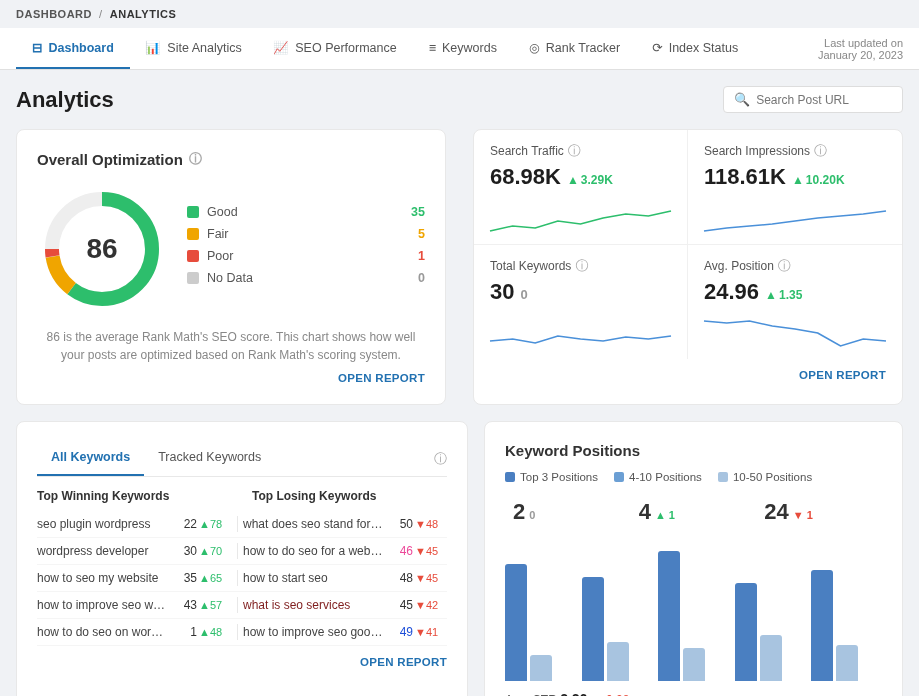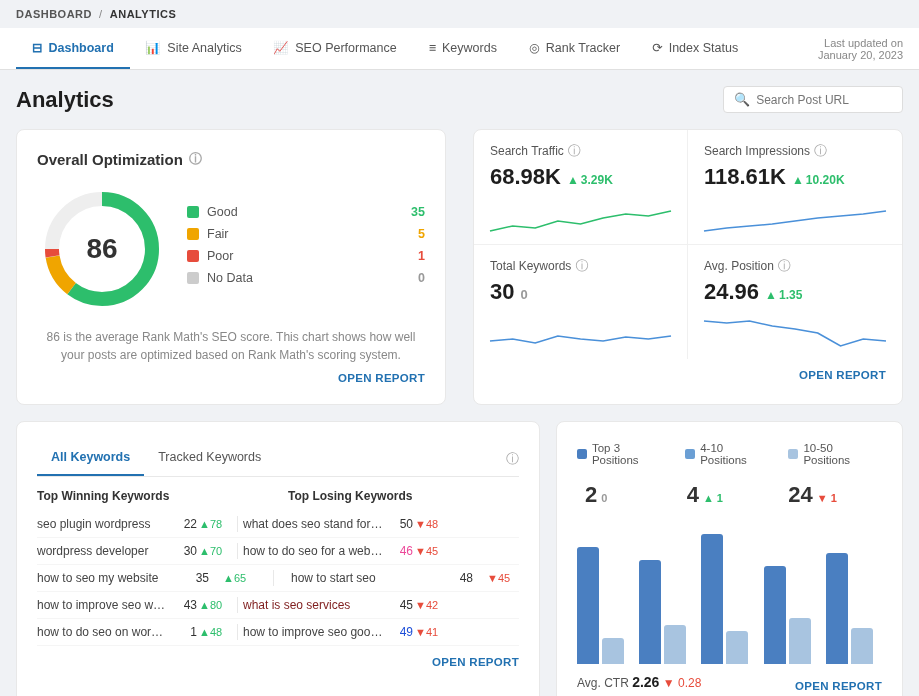--- a/index.html
+++ b/index.html
@@ -298,52 +298,53 @@
     </div>
           <div style="display: grid; grid-template-columns: 130px 28px 32px 8px 140px 28px 32px; gap: 2px; padding: 5px 0px; border-bottom: 1px solid rgb(245, 245, 245); align-items: center; font-size: 12px;">
       <span style="color:#444;overflow:hidden;text-overflow:ellipsis;white-space:nowrap;">wordpress developer</span>
       <span style="color:#333;font-weight:500;text-align:right;">30</span>
       <span style="color:#2dbe6c;font-size:11px;">▲70</span>
       <span style="border-left:1px solid #e8e8e8;height:16px;display:inline-block;margin:0 4px;"></span>
       <span style="color:#444;overflow:hidden;text-overflow:ellipsis;white-space:nowrap;">how to do seo for a website</span>
       <span style="color:#ec4899;font-weight:500;text-align:right;">46</span>
       <span style="color:#e74c3c;font-size:11px;">▼45</span>
     </div>
-          <div style="display: grid; grid-template-columns: 130px 28px 32px 8px 140px 28px 32px; gap: 14px; padding: 5px 0px; border-bottom: 1px solid rgb(245, 245, 245); align-items: center; font-size: 12px;">
+          <div style="display: grid; grid-template-columns: 130px 28px 32px 8px 140px 28px 32px; gap: 2px; padding: 5px 0px; border-bottom: 1px solid rgb(245, 245, 245); align-items: center; font-size: 12px;">
       <span style="color:#444;overflow:hidden;text-overflow:ellipsis;white-space:nowrap;">how to seo my website</span>
       <span style="color:#333;font-weight:500;text-align:right;">35</span>
       <span style="color:#2dbe6c;font-size:11px;">▲65</span>
       <span style="border-left:1px solid #e8e8e8;height:16px;display:inline-block;margin:0 4px;"></span>
       <span style="color:#444;overflow:hidden;text-overflow:ellipsis;white-space:nowrap;">how to start seo</span>
       <span style="color:#333;font-weight:500;text-align:right;">48</span>
       <span style="color:#e74c3c;font-size:11px;">▼45</span>
     </div>
           <div style="display: grid; grid-template-columns: 130px 28px 32px 8px 140px 28px 32px; gap: 2px; padding: 5px 0px; border-bottom: 1px solid rgb(245, 245, 245); align-items: center; font-size: 12px;">
       <span style="color:#444;overflow:hidden;text-overflow:ellipsis;white-space:nowrap;">how to improve seo wordp...</span>
       <span style="color:#333;font-weight:500;text-align:right;">43</span>
-      <span style="color:#2dbe6c;font-size:11px;">▲80</span>
+      <span style="color:#2dbe6c;font-size:11px;">▲57</span>
       <span style="border-left:1px solid #e8e8e8;height:16px;display:inline-block;margin:0 4px;"></span>
       <span style="color:#7f1d1d;overflow:hidden;text-overflow:ellipsis;white-space:nowrap;">what is seo services</span>
       <span style="color:#333;font-weight:500;text-align:right;">45</span>
       <span style="color:#e74c3c;font-size:11px;">▼42</span>
     </div>
           <div style="display: grid; grid-template-columns: 130px 28px 32px 8px 140px 28px 32px; gap: 2px; padding: 5px 0px; border-bottom: 1px solid rgb(245, 245, 245); align-items: center; font-size: 12px;">
       <span style="color:#444;overflow:hidden;text-overflow:ellipsis;white-space:nowrap;">how to do seo on wordpress</span>
       <span style="color:#333;font-weight:500;text-align:right;">1</span>
       <span style="color:#2dbe6c;font-size:11px;">▲48</span>
       <span style="border-left:1px solid #e8e8e8;height:16px;display:inline-block;margin:0 4px;"></span>
       <span style="color:#444;overflow:hidden;text-overflow:ellipsis;white-space:nowrap;">how to improve seo google</span>
       <span style="color:#1d4ed8;font-weight:500;text-align:right;">49</span>
       <span style="color:#e74c3c;font-size:11px;">▼41</span>
     </div>
         </div>
       <div class="open-report" style="margin-top:10px;">OPEN REPORT</div>
     </div>
 
     <div class="card">
+      <div class="kp-title">Keyword Positions</div>
       <div class="kp-legend">
         <div class="kp-legend-item">
           <span class="kp-dot" style="background:#4a7fc1;"></span>
           <span>Top 3 Positions</span>
         </div>
         <div class="kp-legend-item">
           <span class="kp-dot" style="background:#6b9fd4;"></span>
           <span>4-10 Positions</span>
         </div>
         <div class="kp-legend-item">

